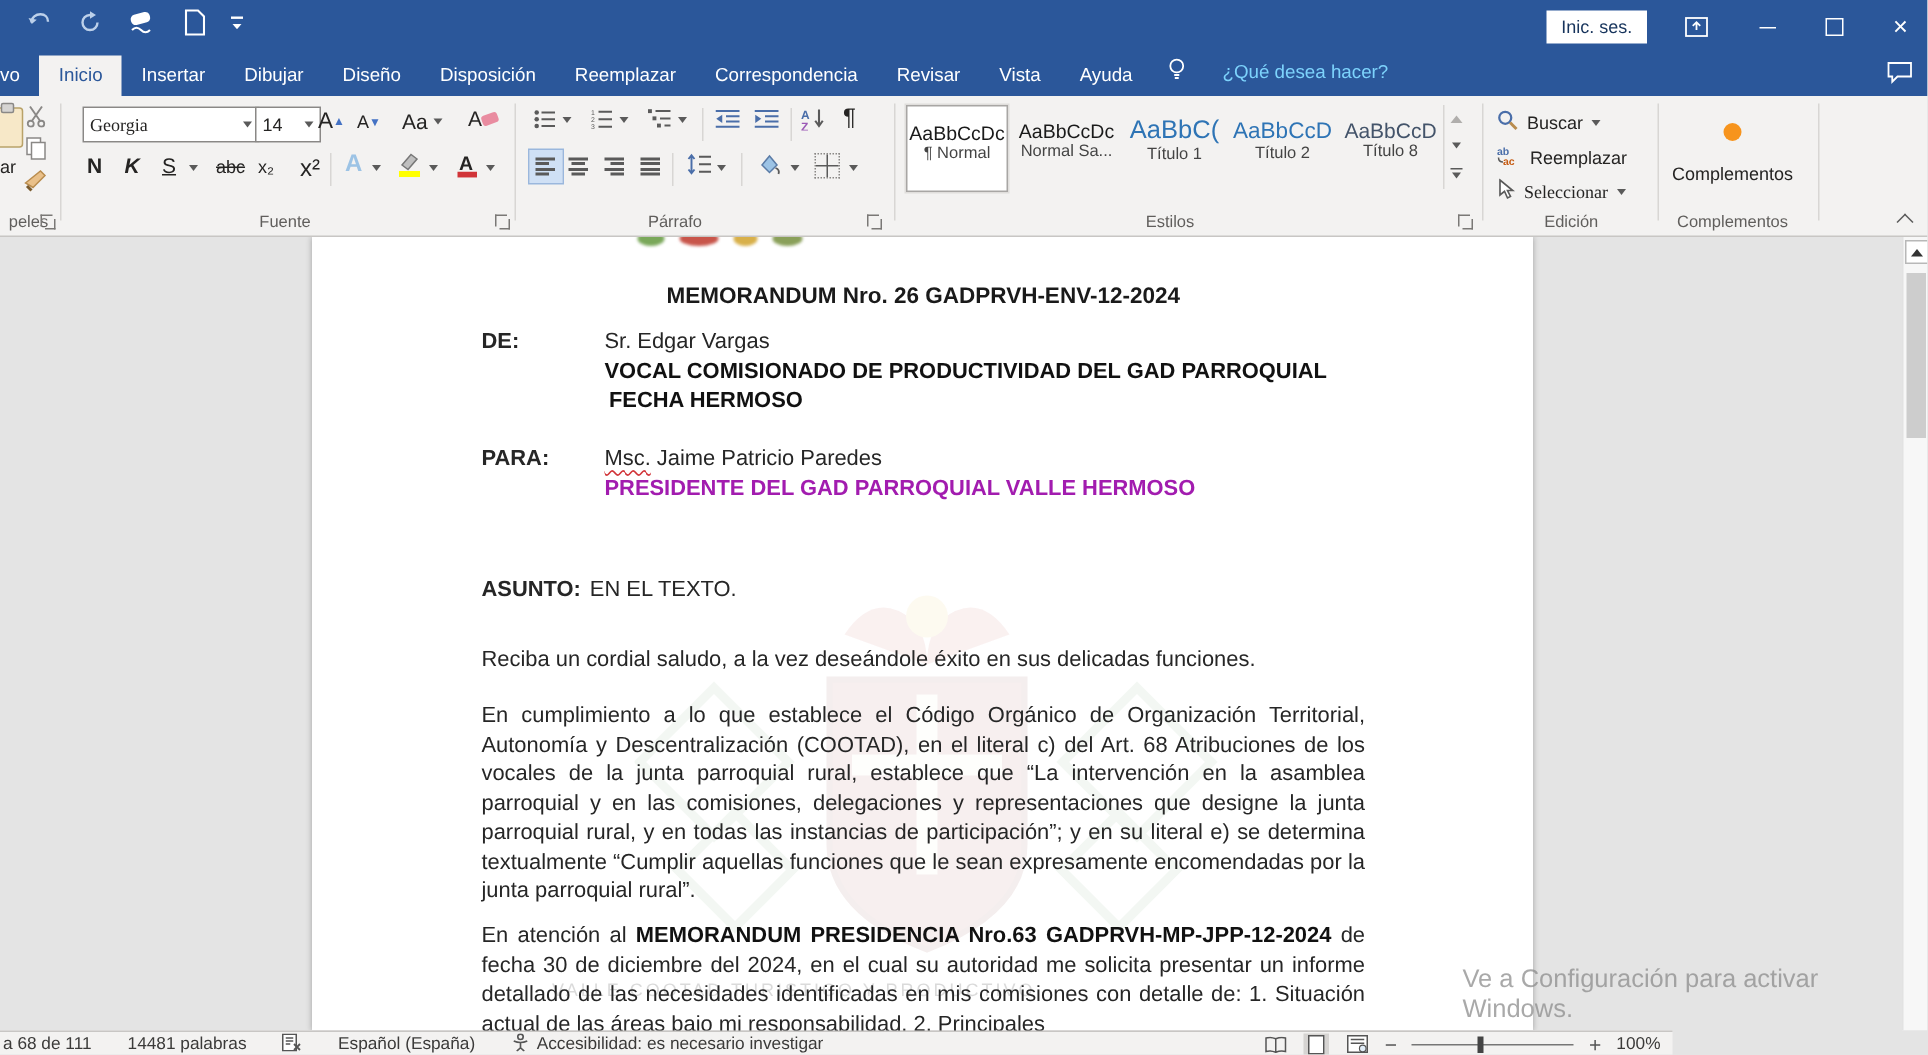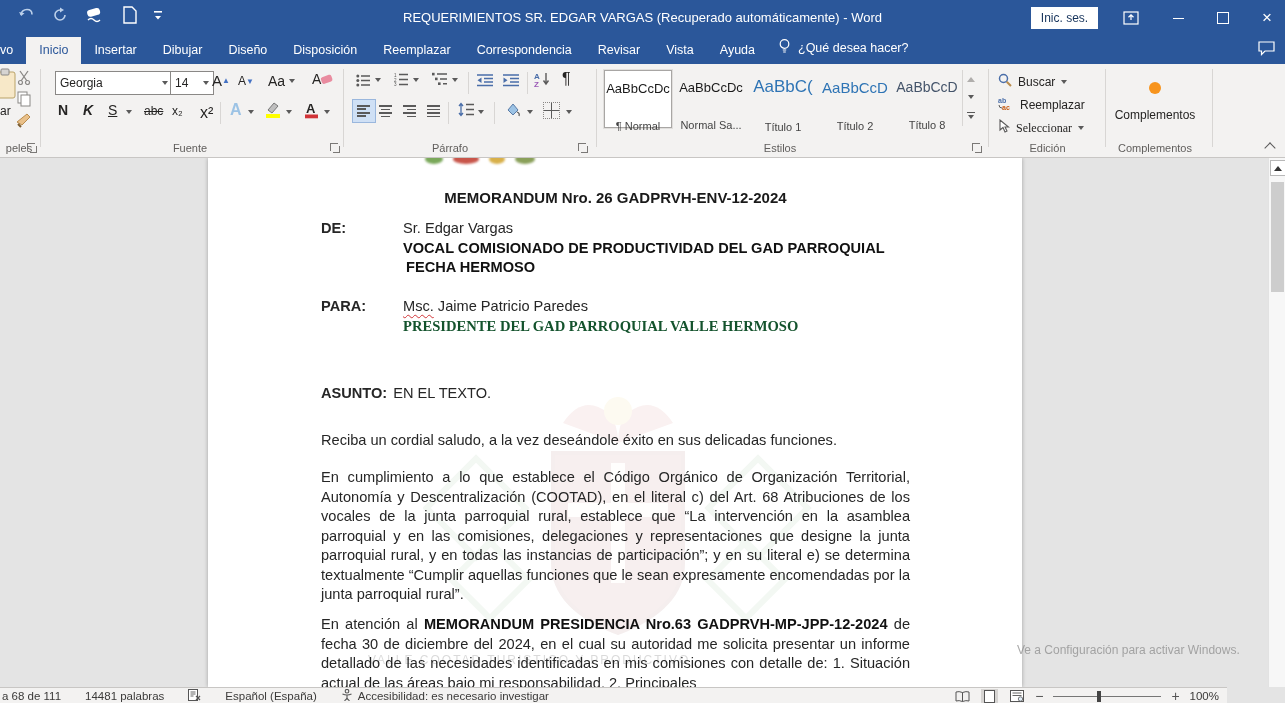--- a/index.html
+++ b/index.html
@@ -10,63 +10,63 @@
   .qat{position:absolute;left:18px;top:6px;display:flex;align-items:center;gap:16px;}
   .qat svg{display:block;}
   .win-title{position:absolute;left:0;right:0;top:10px;text-align:center;font-size:13px;color:#fff;}
   .signin{position:absolute;left:1031px;top:7px;width:67px;height:22px;background:#fff;color:#17345c;font-size:12px;display:flex;align-items:center;justify-content:center;}
   .winctl{position:absolute;top:0;height:36px;display:flex;align-items:center;justify-content:center;width:46px;color:#fff;font-size:15px;}
   
   .tabrow{position:absolute;left:0;top:36px;width:1285px;height:28px;background:#2b579a;display:flex;align-items:flex-end;}
   .tab{color:#fff;font-size:12.5px;padding:6px 13px 7px 13px;white-space:nowrap;}
   .tab.active{background:#f3f2f1;color:#2b579a;}
   .tab.clipped{padding-left:0;}
-  .tellme{display:flex;align-items:center;gap:7px;color:#ffffff;font-size:12.5px;padding:6px 10px 7px 10px;}
+  .tellme{display:flex;align-items:center;gap:24px;color:#7dd3fc;font-size:12.5px;padding:6px 10px 7px 10px;}
   .comment-ic{position:absolute;right:10px;top:5px;}
   
   .ribbon{position:absolute;left:0;top:64px;width:1285px;height:93px;background:#f3f2f1;border-bottom:1px solid #c8c6c4;}
   .vdiv{position:absolute;top:5px;height:78px;width:1px;background:#d8d6d4;}
   .grouplabel{position:absolute;top:78px;font-size:11px;color:#605e5c;text-align:center;}
   .launcher{position:absolute;top:79px;width:10px;height:10px;}
   .launcher:before{content:"";position:absolute;left:0;top:0;width:7px;height:7px;border-left:1px solid #7a7876;border-top:1px solid #7a7876;}
   .launcher:after{content:"";position:absolute;right:0;bottom:0;width:6px;height:6px;border-right:1.5px solid #7a7876;border-bottom:1.5px solid #7a7876;}
   .caret{display:inline-block;width:0;height:0;border-left:3.5px solid transparent;border-right:3.5px solid transparent;border-top:4px solid #5a5a5a;vertical-align:middle;}
   .combo{background:#fff;border:1px solid #8a8886;height:22px;display:flex;align-items:center;font-size:12px;color:#252423;padding:0 4px;justify-content:space-between;}
   .btn-letter{font-size:14px;color:#252423;display:inline-flex;align-items:center;justify-content:center;}
   .bars{display:inline-block;}
   .bars i{display:block;background:#5a5a5a;height:1.6px;margin-bottom:1.9px;}
   .selbox{background:#cfe0f5;outline:1px solid #9ab7dd;}
   .stylecard{position:absolute;top:6px;width:66px;height:56px;text-align:center;cursor:default;}
   .stylecard .prev{font-size:13px;margin-top:10px;white-space:nowrap;overflow:hidden;}
-  .stylecard .nm{font-size:11px;color:#444;margin-top:24px;white-space:nowrap;overflow:hidden;}
+  .stylecard .nm{font-size:11px;color:#444;margin-top:0;white-space:nowrap;overflow:hidden;}
   .stylecard.sel{background:#fff;border:1px solid #a8a6a4;box-shadow:0 0 0 1px #e0dedc;}
   .edit-row{position:absolute;left:0;display:flex;align-items:center;gap:6px;font-size:12px;color:#252423;}
   .collapse-chev{position:absolute;right:10px;top:77px;width:9px;height:9px;}
   .collapse-chev:before{content:"";position:absolute;left:0;top:3px;width:7px;height:7px;border-left:1.5px solid #5a5a5a;border-top:1.5px solid #5a5a5a;transform:rotate(45deg);}
   
   .docarea{position:absolute;left:0;top:158px;width:1285px;height:529px;background:#e4e4e4;overflow:hidden;}
   .page{position:absolute;left:208px;top:0;width:814px;height:529px;background:#fff;box-shadow:0 0 4px rgba(0,0,0,.3);}
   .doccontent{position:absolute;left:113px;width:589px;color:#262626;font-size:14.6px;line-height:19.5px;z-index:2;}
   .jtext{text-align:justify;}
   .fieldrow{display:flex;}
   .flabel{font-weight:bold;min-width:82px;}
   .watermark{position:absolute;left:215px;top:225px;z-index:1;opacity:.45;}
   .wm-text{position:absolute;left:160px;top:495px;z-index:1;color:rgba(150,150,150,.35);font-size:12px;letter-spacing:2px;white-space:nowrap;}
   .toplogo{position:absolute;left:217px;top:-4px;width:140px;height:12px;z-index:1;filter:blur(1px);display:flex;gap:10px;}
   .toplogo i{display:block;border-radius:50%;}
   .squiggle{text-decoration:underline wavy #d13438 1px;text-underline-offset:3px;}
   .activate{position:absolute;left:975px;top:481px;z-index:3;color:#9b9b9b;}
   .activate .l1{font-size:21px;color:rgba(140,140,140,.75);}
-  .activate .l2{font-size:12px;color:rgba(140,140,140,.75);margin-top:4px;margin-left:42px;}
+  .activate .l2{font-size:17px;color:rgba(140,140,140,.75);margin-top:4px;}
   .vscroll{position:absolute;left:1268px;top:0;width:17px;height:529px;background:#f7f7f7;border-left:1px solid #e2e2e2;}
   .scr-up{position:absolute;left:1px;top:2px;width:14px;height:14px;background:#fff;border:1px solid #b8b8b8;display:flex;align-items:center;justify-content:center;}
   .scr-up:after{content:"";width:0;height:0;border-left:4px solid transparent;border-right:4px solid transparent;border-bottom:5px solid #333;}
   .scr-thumb{position:absolute;left:2px;top:24px;width:13px;height:110px;background:#cdcdcd;}
   
-  .statusbar{position:absolute;left:0;top:687px;width:1227px;height:16px;background:#f3f2f1;border-top:1px solid #c8c6c4;font-size:11.5px;color:#3b3a39;}
+  .statusbar{position:absolute;left:0;top:687px;width:1115px;height:16px;background:#f3f2f1;border-top:1px solid #c8c6c4;font-size:11.5px;color:#3b3a39;}
   .sb-left{position:absolute;left:2px;top:1px;display:flex;align-items:center;gap:24px;height:14px;}
   .sb-right{position:absolute;right:8px;top:0px;display:flex;align-items:center;gap:10px;height:16px;}
   .viewic{width:17px;height:15px;display:flex;align-items:center;justify-content:center;}
   .viewic.sel{background:#d6d4d2;}
   .minipage{width:9px;height:11px;border:1px solid #555;background:#fff;}
   .zoomtrack{width:108px;height:1px;background:#767676;position:relative;}
   .zoomthumb{position:absolute;left:44px;top:-5px;width:4px;height:11px;background:#444;}
   .zoomstep{font-size:14px;color:#555;line-height:10px;}
 </style>
 </head>
@@ -98,21 +98,20 @@
           <path d="M2 1 h8 l4 4 v12 h-12 z" fill="none" stroke="#fff" stroke-width="1.4"></path>
         </svg>
       </span>
     <span>
         <svg width="10" height="12" viewBox="0 0 10 12">
           <rect x="1" y="2" width="8" height="1.6" fill="#fff"></rect>
           <path d="M2 7 L8 7 L5 10.5 Z" fill="#fff"></path>
         </svg>
       </span>
   </div>
-  <div class="win-title">REQUERIMIENTOS SR. EDGAR VARGAS (Recuperado automáticamente)  -  Word</div>
   <div class="signin">Inic. ses.</div>
   <div class="winctl" style="left:1108px;">
       <svg width="16" height="14" viewBox="0 0 16 14">
         <rect x="1" y="1" width="14" height="12" fill="none" stroke="#fff" stroke-width="1.2"></rect>
         <path d="M8 9 L8 4 M5.5 6.2 L8 3.8 L10.5 6.2" fill="none" stroke="#fff" stroke-width="1.2"></path>
       </svg>
     </div>
   <div class="winctl" style="left:1155px;">
       <span style="display:block;width:11px;border-top:1px solid #fff;"></span>
     </div>
@@ -163,21 +162,21 @@
         <rect x="4" y="4" width="9" height="11" fill="#fff" stroke="#8a8886"></rect>
       </svg></div>
   <div class="abs" style="left:15px;top:48px;"><svg width="17" height="17" viewBox="0 0 17 17">
         <path d="M2 10 L12 2 L15 5 L7 13 Z" fill="#e9c089" stroke="#b98c4e"></path>
         <path d="M3 12 L6 15" stroke="#7a5b2e" stroke-width="2"></path>
       </svg></div>
   <div class="grouplabel" style="left:0px;width:38px;">peles</div>
   <div class="launcher" style="left:27px;"></div>
   <div class="vdiv" style="left:40px;"></div>
 
-  <div class="combo" style="position:absolute;left:55px;top:7px;width:108px;">
+  <div class="combo" style="position:absolute;left:55px;top:7px;width:108px;font-family:Liberation Serif, serif;">
       <span>Georgia</span>
       <span class="caret"></span>
     </div>
   <div class="combo" style="position:absolute;left:170px;top:7px;width:34px;">
       <span>14</span>
       <span class="caret"></span>
     </div>
   <div class="abs btn-letter" style="left:212px;top:8px;font-size:15px;">
       <span>A</span>
       <span style="font-size:8px;color:#4472c4;vertical-align:top;">▲</span>
@@ -387,21 +386,21 @@
       </div>
       <div style="margin-left:82px;font-weight:bold;color:#111;">VOCAL COMISIONADO DE PRODUCTIVIDAD DEL GAD PARROQUIAL</div>
       <div style="margin-left:85px;font-weight:bold;color:#111;">FECHA HERMOSO</div>
     </div>
 
     <div class="doccontent" style="top:139px;">
       <div class="fieldrow">
         <span class="flabel">PARA:</span>
         <span><span class="squiggle">Msc.</span><span> Jaime Patricio Paredes</span></span>
       </div>
-      <div style="margin-left:82px;font-weight:bold;color:#14532d;font-family:Liberation Serif, serif;">PRESIDENTE DEL GAD PARROQUIAL VALLE HERMOSO</div>
+      <div style="margin-left:82px;font-weight:bold;color:#a21caf;">PRESIDENTE DEL GAD PARROQUIAL VALLE HERMOSO</div>
     </div>
 
 
     <div class="doccontent" style="top:226px;display:flex;gap:6px;">
       <span style="font-weight:bold;">ASUNTO:</span>
       <span>EN EL TEXTO.</span>
     </div>
 
     <div class="doccontent" style="top:273px;">Reciba un cordial saludo, a la vez deseándole éxito en sus delicadas funciones.</div>
 

